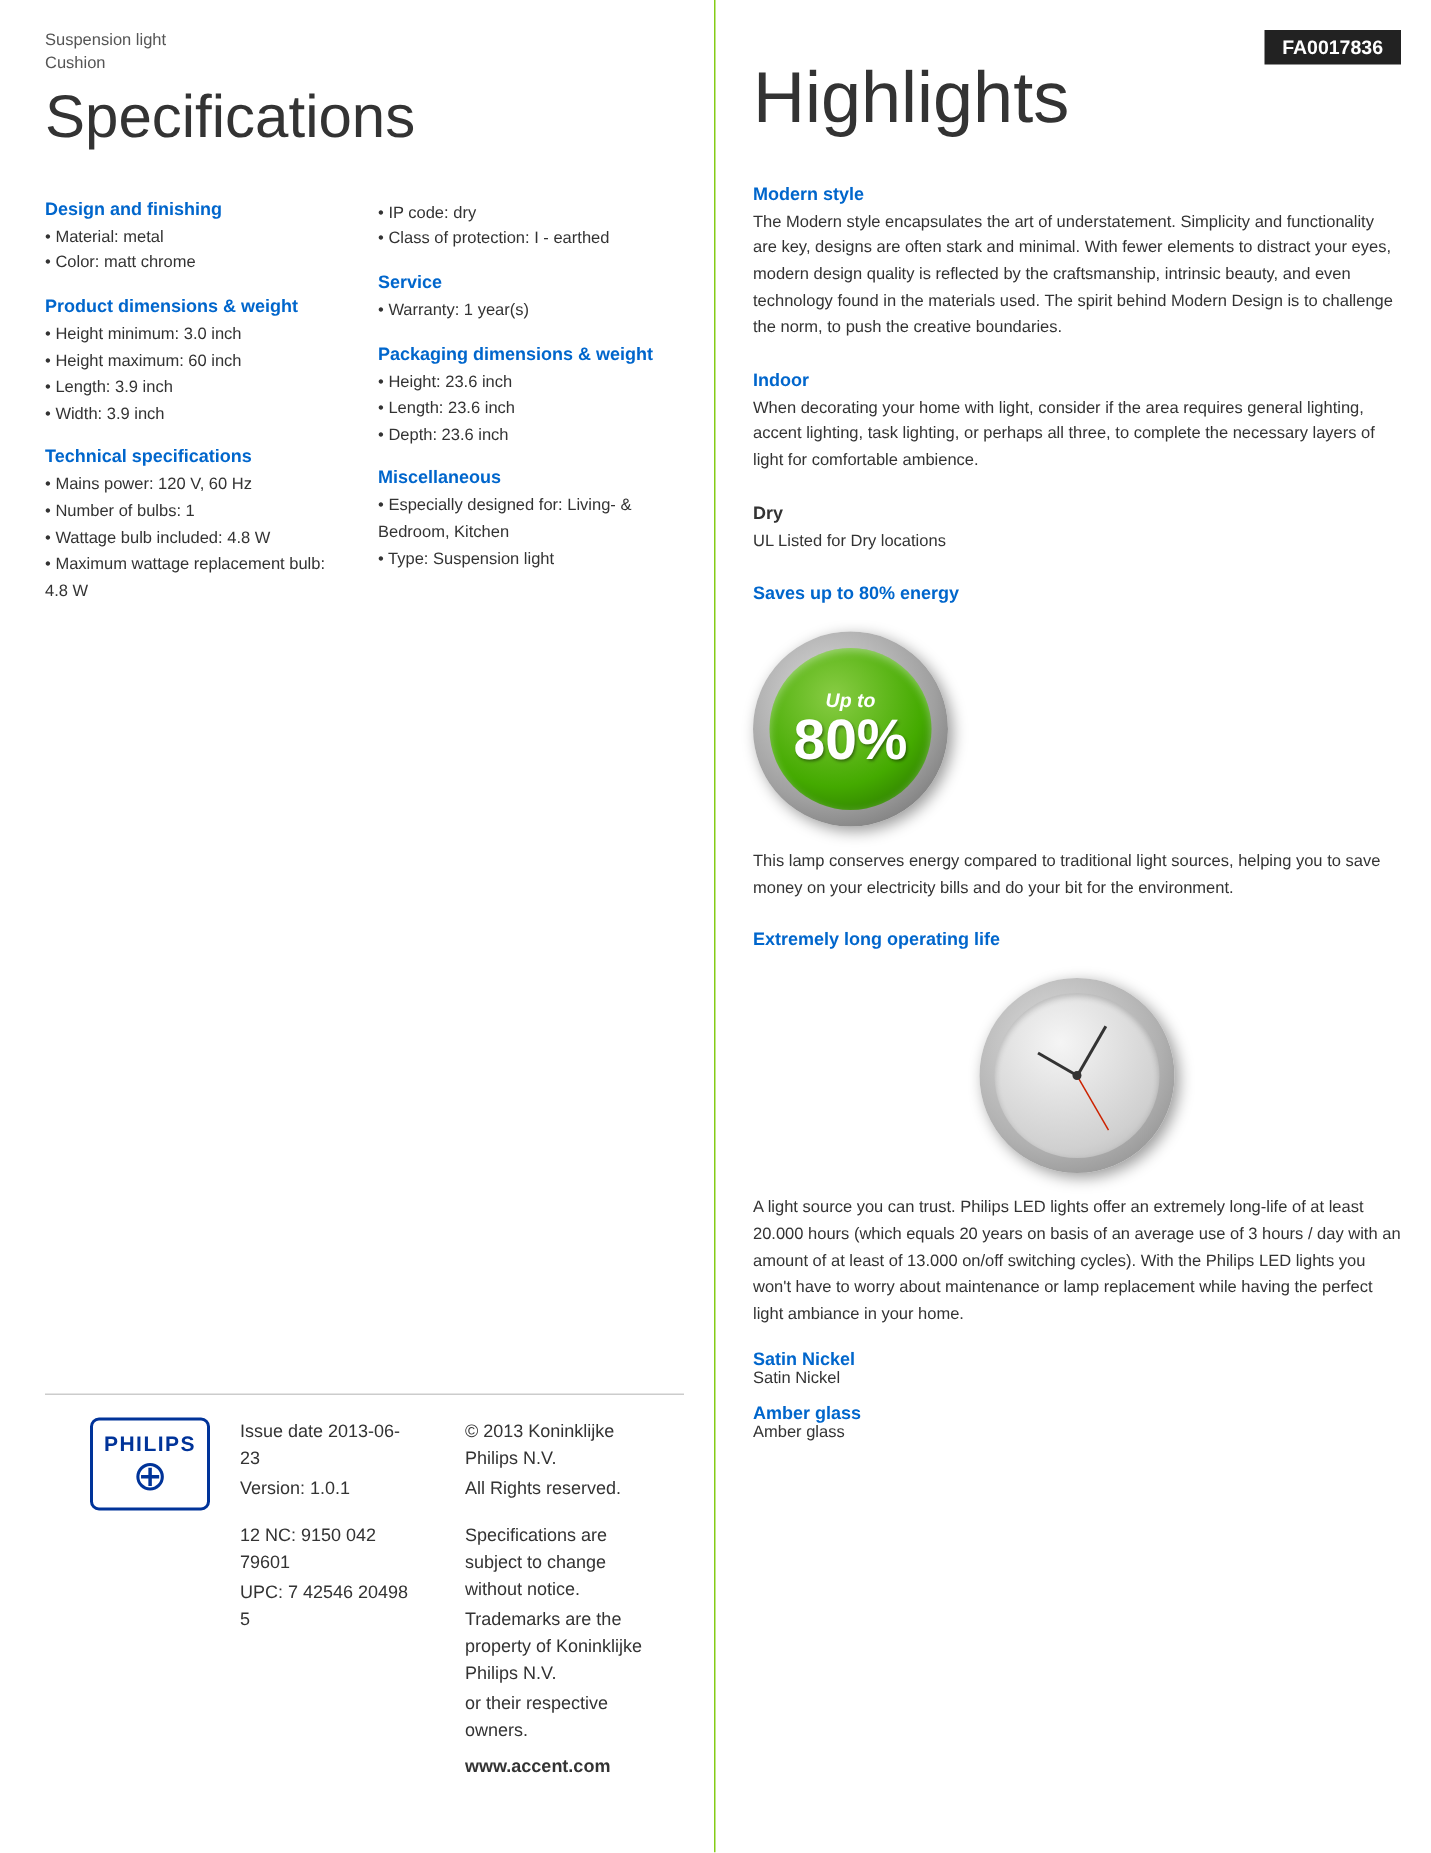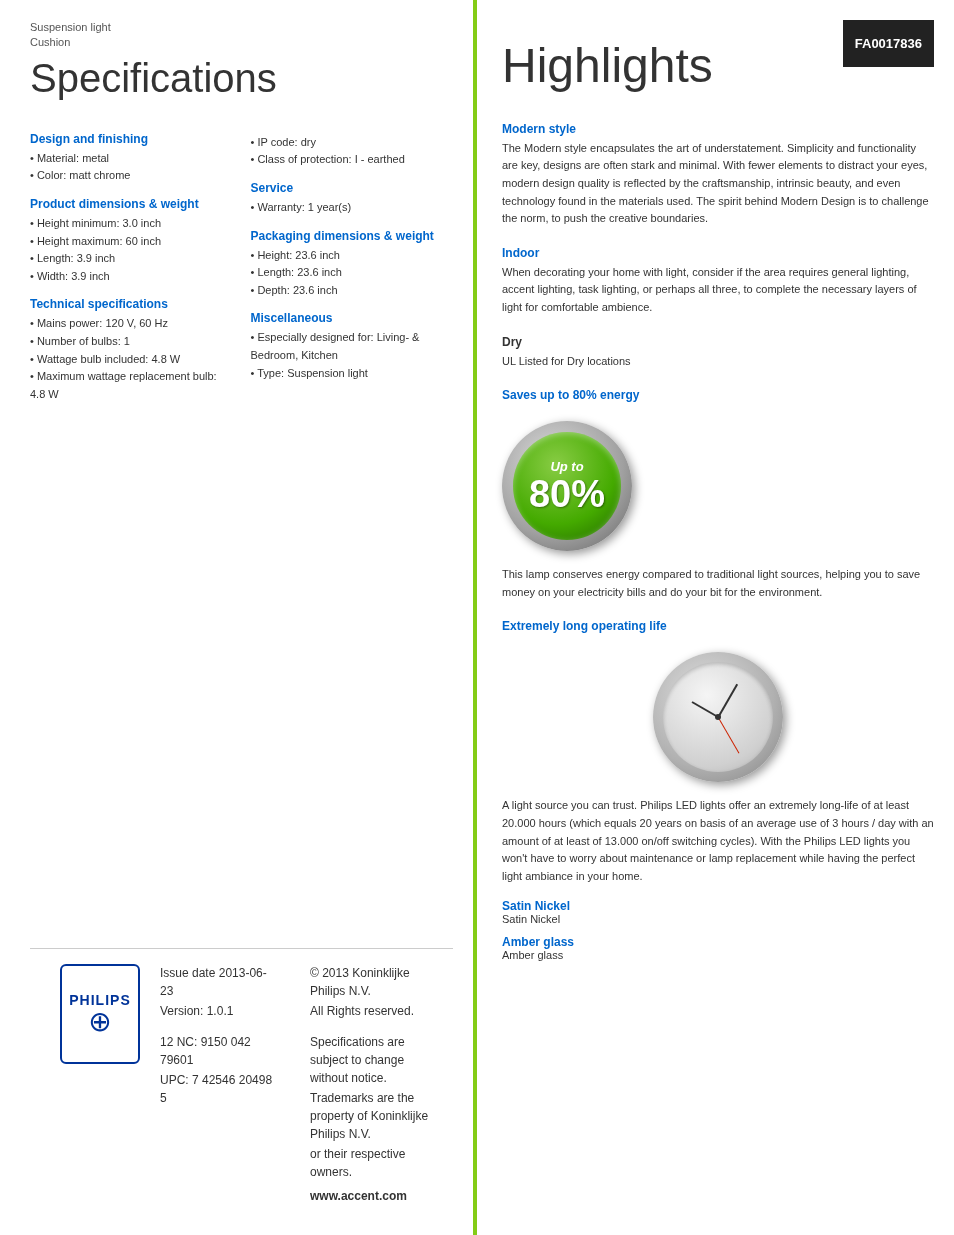--- a/index.html
+++ b/index.html
@@ -13,22 +13,22 @@
     }
     .page {
       display: flex;
       flex-direction: row;
       width: 954px;
       min-height: 1235px;
       padding: 0;
     }
     .left-col {
       width: 50%;
-      padding: 20px 20px 9px 30px;
-      border-right: 4px solid #84cc16;
+      padding: 20px 20px 28px 30px;
+      border-right: 1px solid #84cc16;
     }
     .right-col {
       width: 50%;
       padding: 10px 20px 20px 25px;
     }
     .product-type {
       font-size: 11px;
       color: #555;
       margin-bottom: 0;
       line-height: 1.4;
@@ -65,21 +65,21 @@
       line-height: 1.6;
     }
     .spec-list li::before {
       content: "• ";
     }
     .fa-badge {
       background: #222;
       color: #fff;
       font-size: 13px;
       font-weight: bold;
-      padding: 16px 12px;
+      padding: 4px 12px;
       display: inline-block;
       margin-bottom: 5px;
     }
     .highlight-section-title {
       font-size: 12px;
       font-weight: bold;
       color: #0066cc;
       margin-top: 14px;
       margin-bottom: 4px;
     }
@@ -218,21 +218,21 @@
       display: flex;
       flex-direction: row;
       align-items: flex-start;
       padding: 15px 30px;
       border-top: 1px solid #ccc;
       margin-top: auto;
       background: #fff;
     }
     .philips-logo {
       width: 80px;
-      height: 100px;
+      height: 62px;
       border: 2px solid #003399;
       border-radius: 6px;
       display: flex;
       align-items: center;
       justify-content: center;
       margin-right: 20px;
       flex-shrink: 0;
       flex-direction: column;
       padding: 4px;
     }

